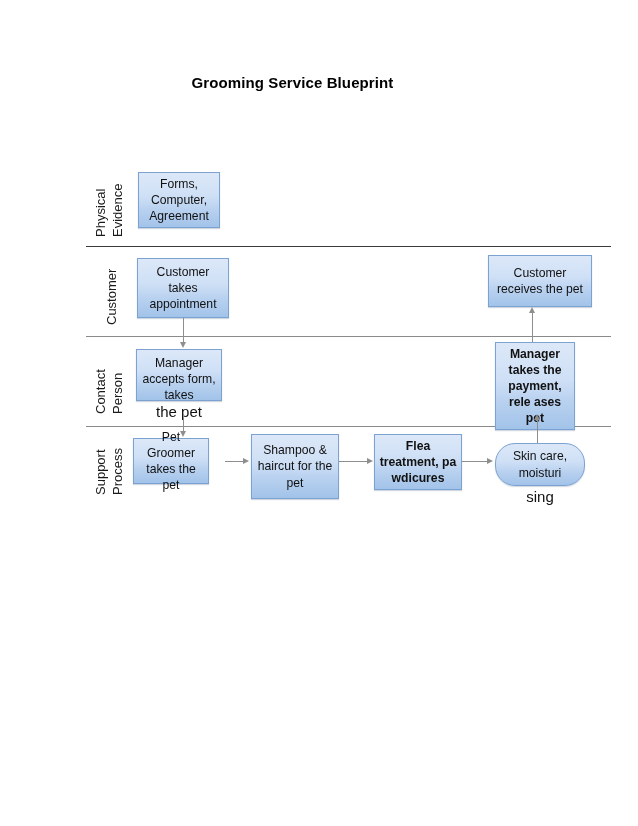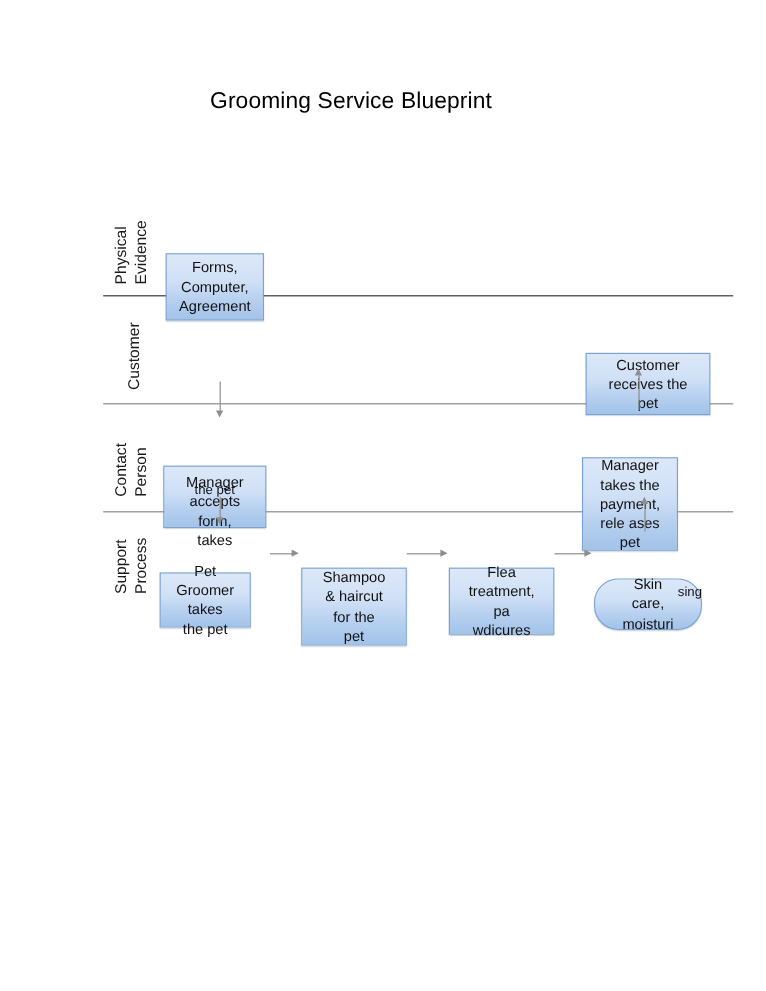--- a/index.html
+++ b/index.html
@@ -23,22 +23,22 @@
   }
 
   
   .title {
     position: absolute;
     left: 0;
     top: 74px;
     width: 585px;
     text-align: center;
     font-family: "Liberation Sans", sans-serif;
-    font-size: 19px;
-    font-weight: normal;
+    font-size: 15px;
+    font-weight: bold;
     color: #000000;
     letter-spacing: 0.1px;
   }
 
   
   .divider {
     position: absolute;
     height: 0;
     border-top: 1px solid #3a3a3a;
   }
@@ -66,33 +66,32 @@
     background: linear-gradient(to bottom, #dce8f8 0%, #cfe0f6 42%, #b7d0ef 70%, #a2c3e9 100%);
     box-shadow: 0 1px 1px rgba(120,140,165,0.35);
     font-family: "Liberation Sans", sans-serif;
     font-size: 12.2px;
     color: #111111;
     text-align: center;
     line-height: 1.32;
     display: flex;
     align-items: center;
     justify-content: center;
-    padding: 0 18px;
-    margin-top: 39px;
+    padding: 0 3px;
   }
   .box.topalign {
     align-items: flex-start;
     padding-top: 5px;
   }
 
   
   .overflow-text {
     position: absolute;
     font-family: "Liberation Sans", sans-serif;
-    font-size: 11px;
+    font-size: 15px;
     color: #111111;
     text-align: center;
     line-height: 1.32;
   }
 
   
   .arrow-v {
     position: absolute;
     width: 0;
     border-left: 1px solid #8e8e8e;
@@ -153,37 +152,38 @@
   <div class="row-label" style="left:111px; top:495px;">
     <span>Process</span>
   </div>
 
   <div class="divider" style="left:86px; top:246px; width:525px;"></div>
   <div class="divider light" style="left:86px; top:336px; width:525px;"></div>
   <div class="divider light" style="left:86px; top:426px; width:525px;"></div>
 
   <div class="box" style="left:138px; top:172px; width:82px; height:56px;">Forms, Computer, Agreement</div>
 
+  <div class="box" style="left:137px; top:258px; width:92px; height:60px;">Customer takes appointment</div>
 
 
   <div class="box" style="left:488px; top:255px; width:104px; height:52px;">Customer receives the pet</div>
 
   <div class="box topalign" style="left:136px; top:349px; width:86px; height:52px;">Manager accepts form, takes</div>
   <div class="overflow-text" style="left:136px; top:402px; width:86px;">the pet</div>
 
-  <div class="box" style="left:485px; top:342px; width:80px; height:78px;">Manager takes the payment, rele ases pet</div>
+  <div class="box" style="left:495px; top:342px; width:80px; height:88px;font-weight:bold;">Manager takes the payment, rele ases pet</div>
 
   <div class="box" style="left:133px; top:438px; width:76px; height:46px;">Pet Groomer takes the pet</div>
 
   <div class="box" style="left:251px; top:434px; width:88px; height:65px;">Shampoo &amp; haircut for the pet</div>
 
-  <div class="box" style="left:374px; top:434px; width:88px; height:56px;">Flea treatment, pa wdicures</div>
+  <div class="box" style="left:374px; top:434px; width:88px; height:56px;font-weight:bold;">Flea treatment, pa wdicures</div>
 
   <div class="box" style="left:495px; top:443px; width:90px; height:43px;border-radius:20px;">Skin care, moisturi</div>
-  <div class="overflow-text" style="left:495px; top:487px; width:90px;text-align:right;">sing</div>
+  <div class="overflow-text" style="left:495px; top:487px; width:90px;">sing</div>
 
   <div class="arrow-v" style="left:183px; top:318px; height:25px;"></div>
   <div class="head-down" style="left:179.5px; top:342px;"></div>
 
   <div class="arrow-v" style="left:183px; top:414px; height:18px;"></div>
   <div class="head-down" style="left:179.5px; top:431px;"></div>
 
   <div class="arrow-h" style="left:225px; top:461px; width:19px;"></div>
   <div class="head-right" style="left:243px; top:457.5px;"></div>
 

